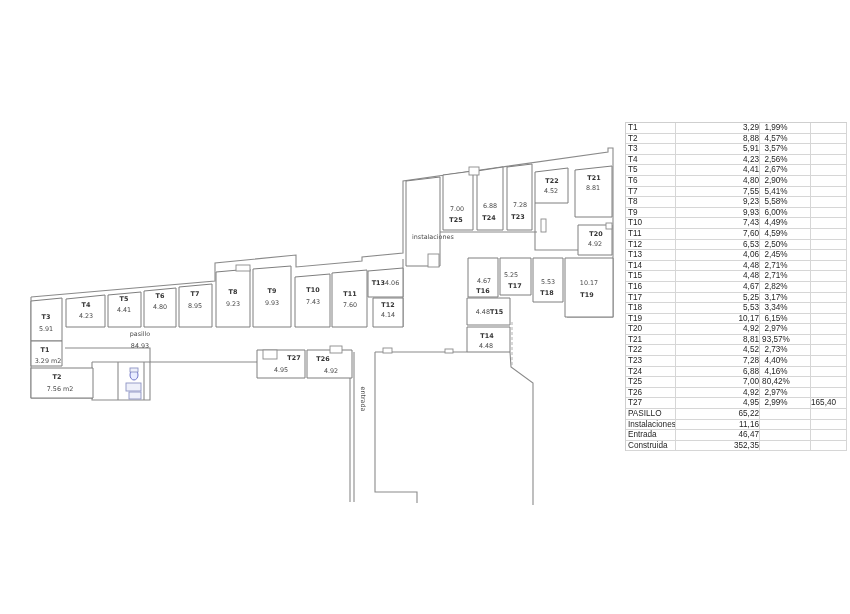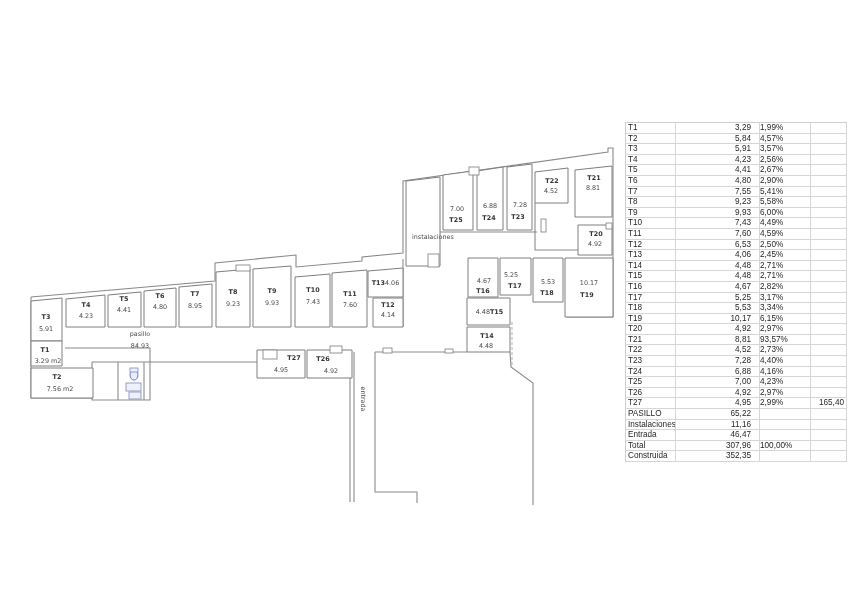--- a/index.html
+++ b/index.html
@@ -15,23 +15,23 @@
   .fx{fill:#eef0fa;stroke:#8d93c4;stroke-width:0.9;}
   .fxmain{fill:#e8ecff;stroke:#6f74c9;stroke-width:1;}
   
   .area-table{position:absolute;left:625px;top:122px;width:221px;
               border-top:1px solid #cfcfcf;border-left:1px solid #cfcfcf;
               font-family:"Liberation Sans",sans-serif;font-size:8.2px;color:#1f1f1f;}
   .trow{display:flex;height:10.6px;line-height:10.6px;}
   .tcell{border-right:1px solid #d6d6d6;border-bottom:1px solid #d6d6d6;
          overflow:hidden;white-space:nowrap;box-sizing:border-box;}
   .tcell.lbl{width:50px;padding-left:2px;text-align:left;}
-  .tcell.val{width:84px;padding-right:8px;text-align:right;}
-  .tcell.pct{width:51px;padding-right:18px;text-align:left;}
-  .tcell.ext{width:36px;padding-right:2px;text-align:right;}
+  .tcell.val{width:84px;padding-right:0;text-align:right;}
+  .tcell.pct{width:51px;padding-right:18px;text-align:center;}
+  .tcell.ext{width:36px;padding-right:2px;}
 </style>
 </head>
 <body>
 
 <div class="canvas">
   <svg id="plan" width="850" height="614" viewBox="0 0 850 614">
       <path d="M31,297 L215,281 L215,263 L296,255 L296,267 L362,261 L362,257 L403,253 L403,181 L608,152 L608,148 L613,148 L613,317 L567,317" class="wall"></path>
       <path d="M403,259 L403,327" class="wall"></path>
       <path d="M31,297 L31,398 L93,398" class="wall"></path>
       <path d="M65,348 L150,348 L150,362 L257,362" class="wall"></path>
@@ -204,21 +204,21 @@
     </svg>
   <div id="area-table" class="area-table">
       <div class="trow">
         <div class="tcell lbl">T1</div>
         <div class="tcell val">3,29</div>
         <div class="tcell pct">1,99%</div>
         <div class="tcell ext"></div>
       </div>
       <div class="trow">
         <div class="tcell lbl">T2</div>
-        <div class="tcell val">5,84</div>
+        <div class="tcell val">8,88</div>
         <div class="tcell pct">4,57%</div>
         <div class="tcell ext"></div>
       </div>
       <div class="trow">
         <div class="tcell lbl">T3</div>
         <div class="tcell val">5,91</div>
         <div class="tcell pct">3,57%</div>
         <div class="tcell ext"></div>
       </div>
       <div class="trow">
@@ -343,21 +343,21 @@
       </div>
       <div class="trow">
         <div class="tcell lbl">T24</div>
         <div class="tcell val">6,88</div>
         <div class="tcell pct">4,16%</div>
         <div class="tcell ext"></div>
       </div>
       <div class="trow">
         <div class="tcell lbl">T25</div>
         <div class="tcell val">7,00</div>
-        <div class="tcell pct">4,23%</div>
+        <div class="tcell pct">80,42%</div>
         <div class="tcell ext"></div>
       </div>
       <div class="trow">
         <div class="tcell lbl">T26</div>
         <div class="tcell val">4,92</div>
         <div class="tcell pct">2,97%</div>
         <div class="tcell ext"></div>
       </div>
       <div class="trow">
         <div class="tcell lbl">T27</div>
@@ -377,25 +377,19 @@
         <div class="tcell pct"></div>
         <div class="tcell ext"></div>
       </div>
       <div class="trow">
         <div class="tcell lbl">Entrada</div>
         <div class="tcell val">46,47</div>
         <div class="tcell pct"></div>
         <div class="tcell ext"></div>
       </div>
       <div class="trow">
-        <div class="tcell lbl">Total</div>
-        <div class="tcell val">307,96</div>
-        <div class="tcell pct">100,00%</div>
-        <div class="tcell ext"></div>
-      </div>
-      <div class="trow">
         <div class="tcell lbl">Construida</div>
         <div class="tcell val">352,35</div>
         <div class="tcell pct"></div>
         <div class="tcell ext"></div>
       </div>
     </div>
 </div>
 
 </body></html>

